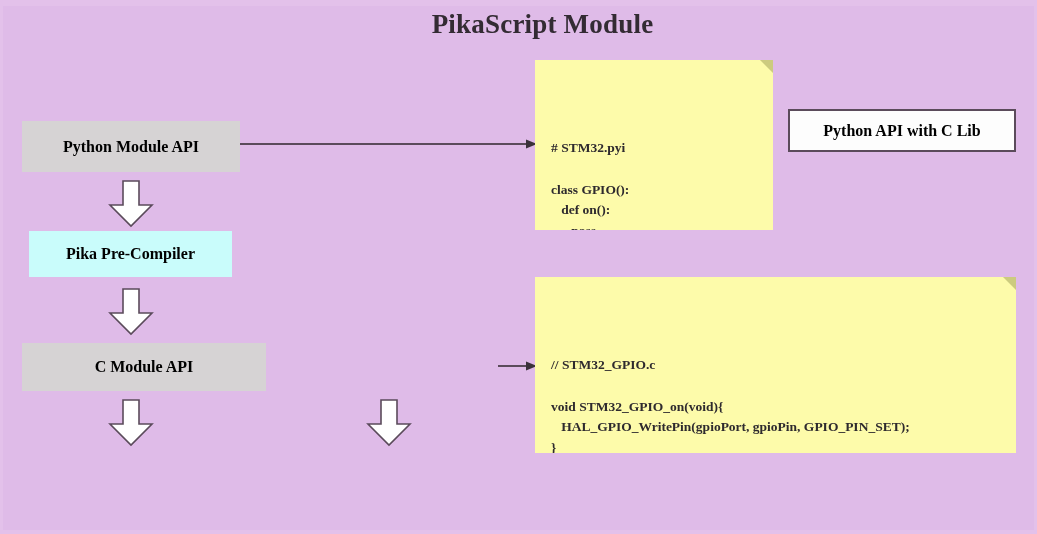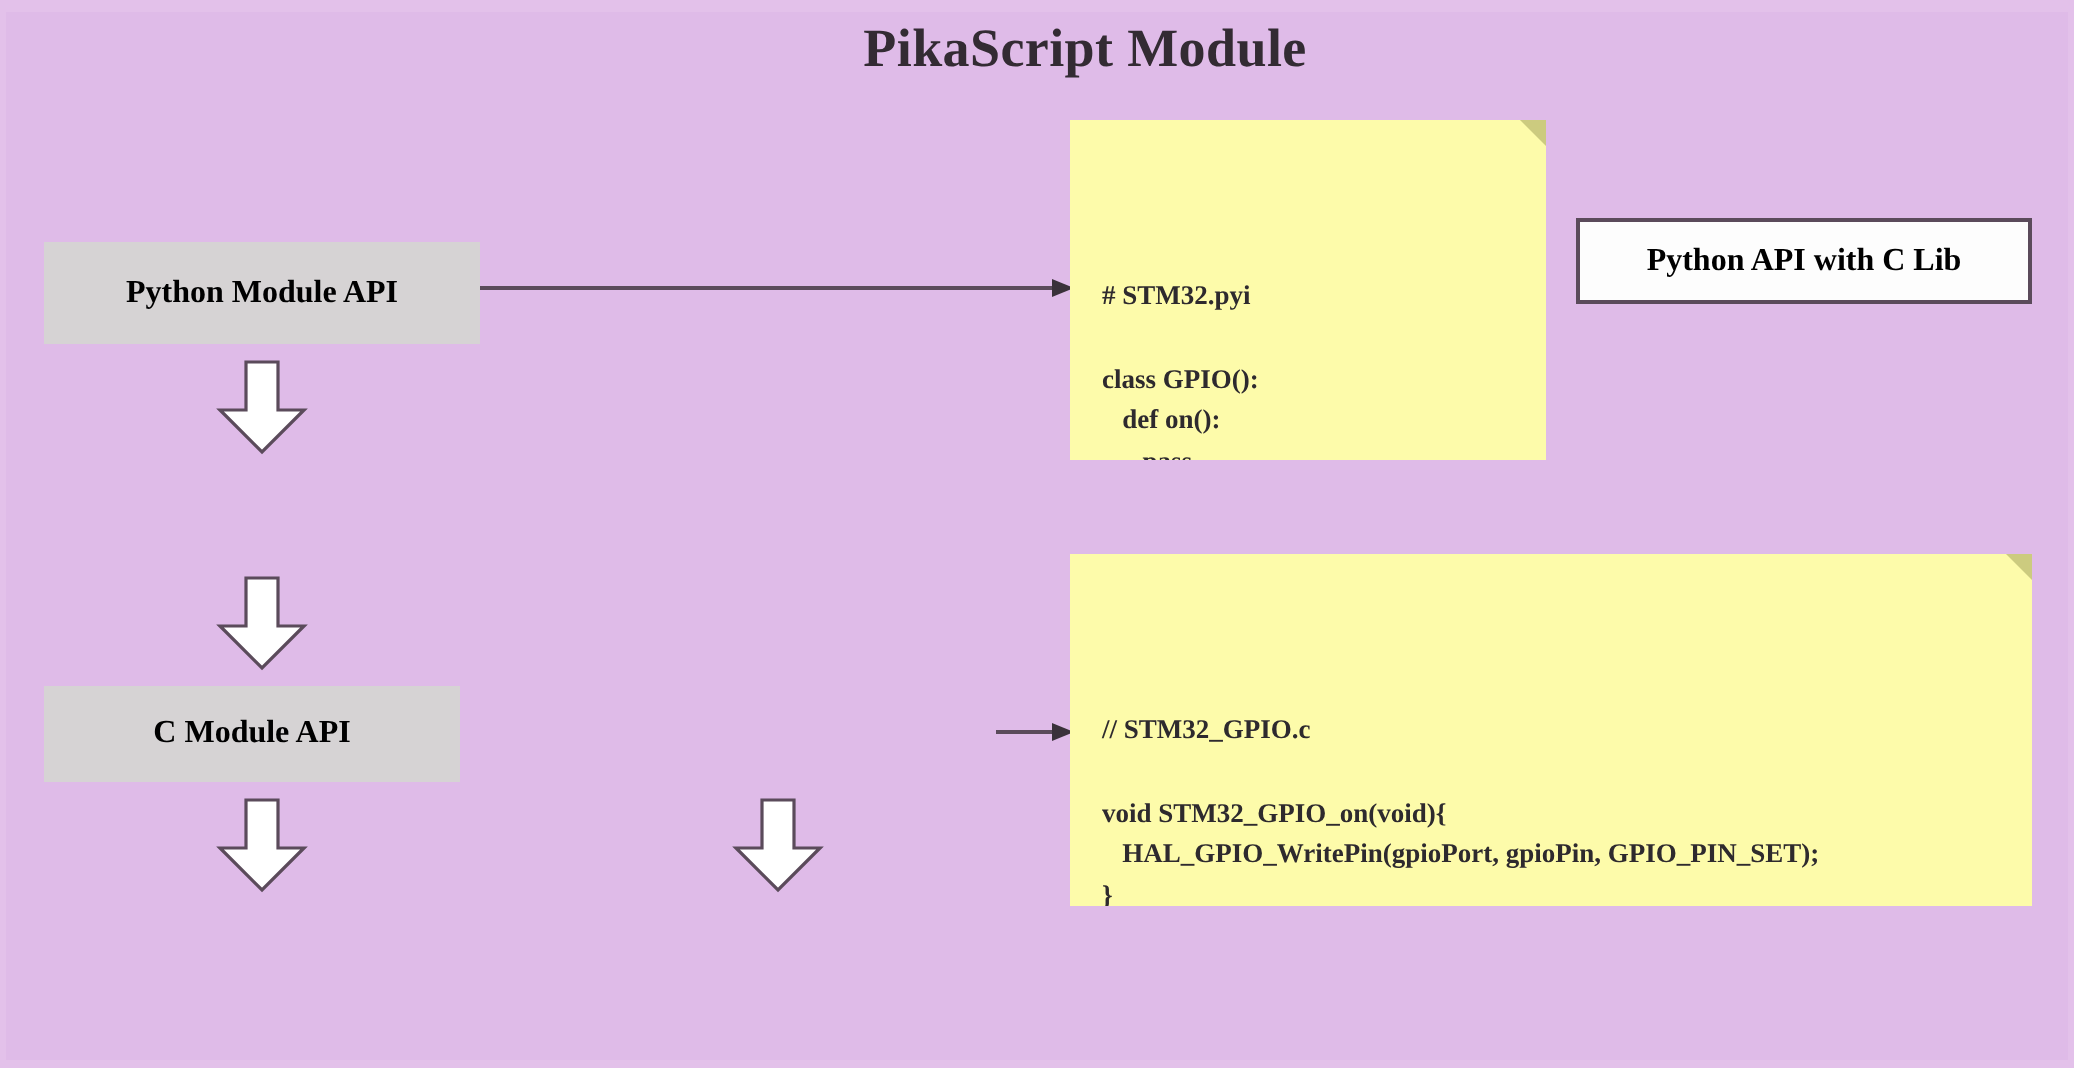--- a/index.html
+++ b/index.html
@@ -99,21 +99,21 @@
     font-size: 13.5px;
     font-weight: bold;
     line-height: 20.7px;
     color: #2e2a2e;
     white-space: pre;
   }
 
   
   #box-python-module-api { left: 22px;  top: 121px; width: 218px; height: 51px; }
   #box-pika-precompiler  { left: 29px;  top: 231px; width: 203px; height: 46px; }
-  #box-c-module-api      { left: 22px;  top: 343px; width: 208px; height: 48px; }
+  #box-c-module-api      { left: 22px;  top: 343px; width: 244px; height: 48px; }
   #box-c-module-lib      { left: 278px; top: 343px; width: 220px; height: 48px; }
   #box-pikascript-rt     { left: 22px;  top: 446px; width: 475px; height: 49px; }
   #box-python-api-clib   { left: 788px; top: 109px; width: 228px; height: 43px; }
 
   #arrow-1 { left: 108px; top: 180px; }
   #arrow-2 { left: 108px; top: 288px; }
   #arrow-3 { left: 108px; top: 399px; }
   #arrow-4 { left: 366px; top: 399px; }
 
   #conn-top    { left: 240px; top: 138px; }
@@ -127,20 +127,23 @@
 
 <div id="canvas">
   <div id="frame"></div>
 
   <div id="title">PikaScript Module</div>
 
   <div class="box box-gray" id="box-python-module-api">
     <span>Python Module API</span>
   </div>
 
+  <div class="box box-cyan" id="box-pika-precompiler">
+    <span>Pika Pre-Compiler</span>
+  </div>
 
   <div class="box box-gray" id="box-c-module-api">
     <span>C Module API</span>
   </div>
 
 
 
   <div class="box box-white" id="box-python-api-clib">
     <span>Python API with C Lib</span>
   </div>

